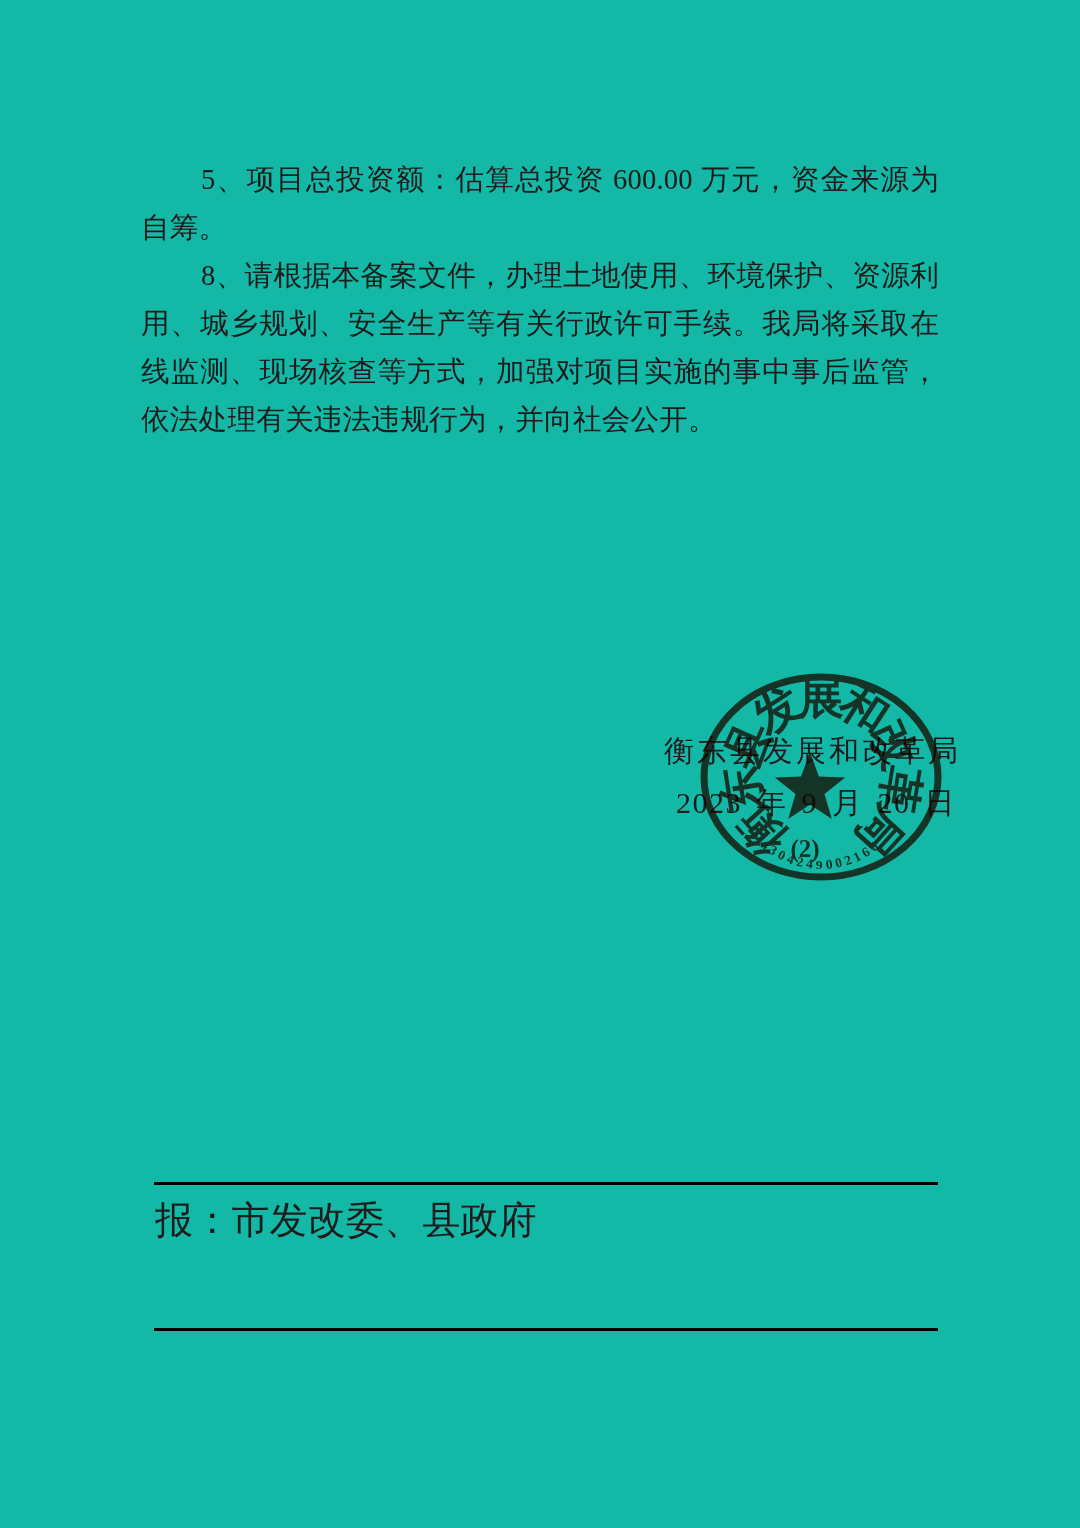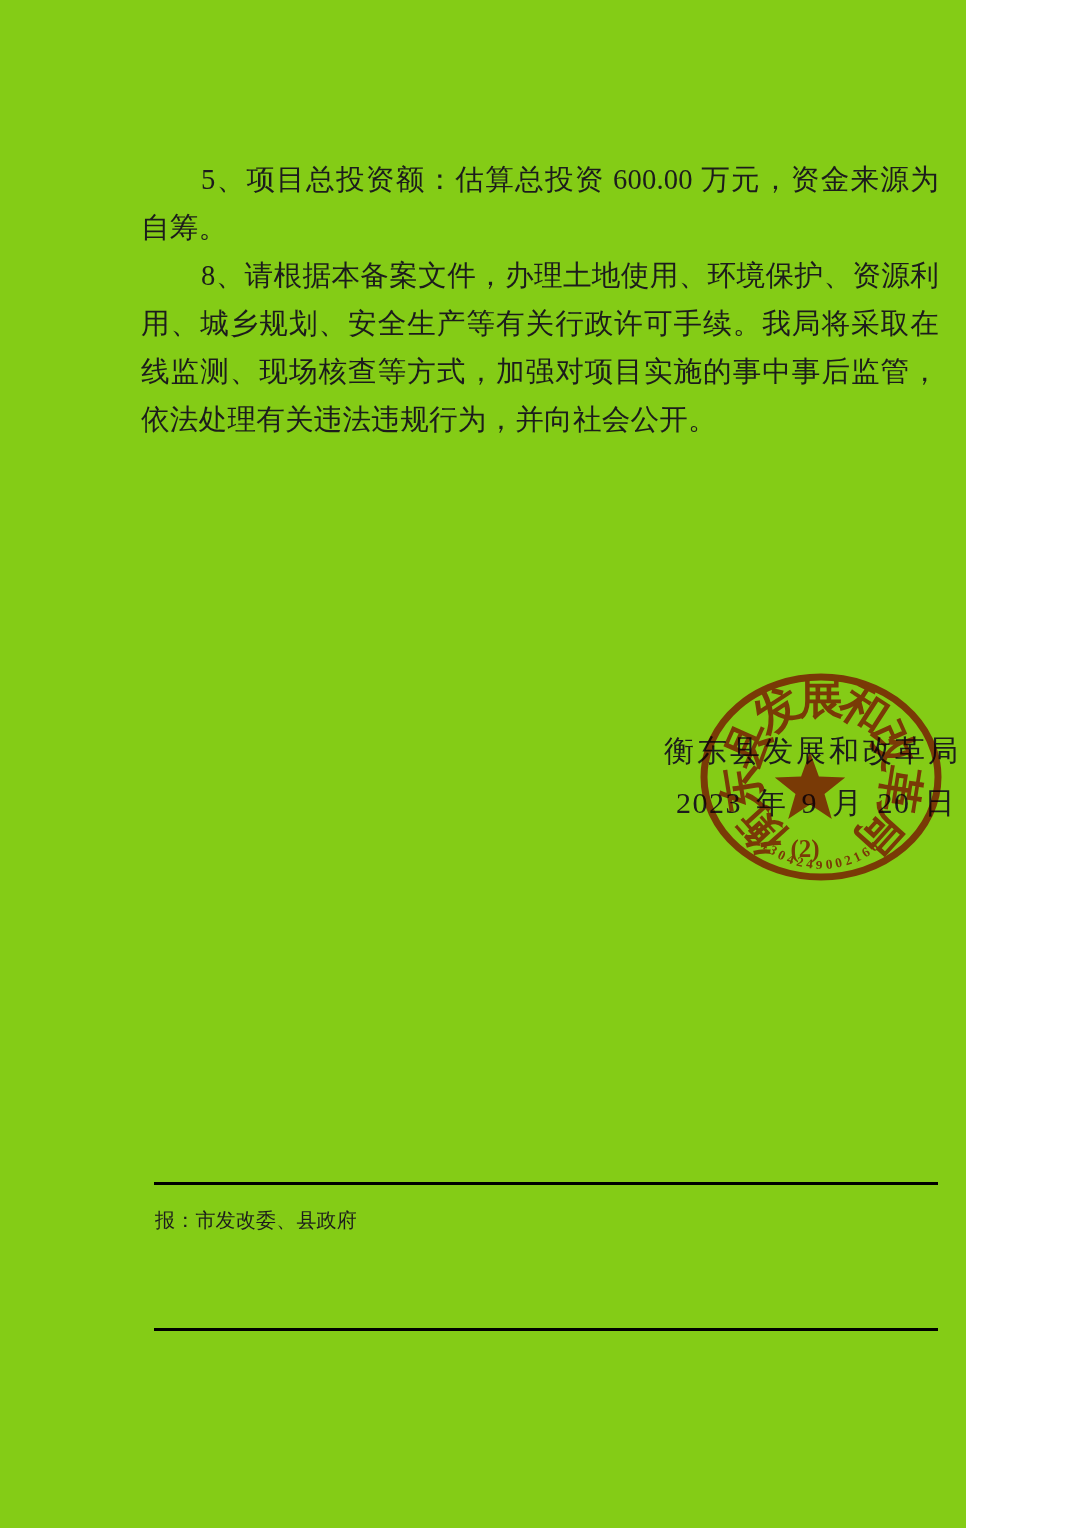--- a/index.html
+++ b/index.html
@@ -2,23 +2,23 @@
 <html><head>
 <meta charset="utf-8">
 <style>
   html, body {
     margin: 0;
     padding: 0;
     background: #ffffff;
   }
   .page {
     position: relative;
-    width: 966px;
+    width: 1080px;
     height: 1528px;
-    background: #84cc16;
+    background: #14b8a6;
     overflow: hidden;
     font-family: "Liberation Serif", "DejaVu Serif", serif;
     color: #1c1c1c;
   }
   .body-text {
     position: absolute;
     left: 141px;
     top: 156px;
     width: 798px;
   }
@@ -69,21 +69,21 @@
   .rule-top { top: 1182px; }
   .rule-bottom { top: 1328px; }
   .footer {
     position: absolute;
     left: 155px;
     top: 1196px;
     width: 806px;
   }
   .footer p {
     margin: 0;
-    font-size: 20px;
+    font-size: 38px;
     line-height: 48px;
     letter-spacing: 0.2px;
   }
   .footer .hang {
     padding-left: 58px;
     text-indent: -58px;
   }
 </style>
 </head>
 <body>

